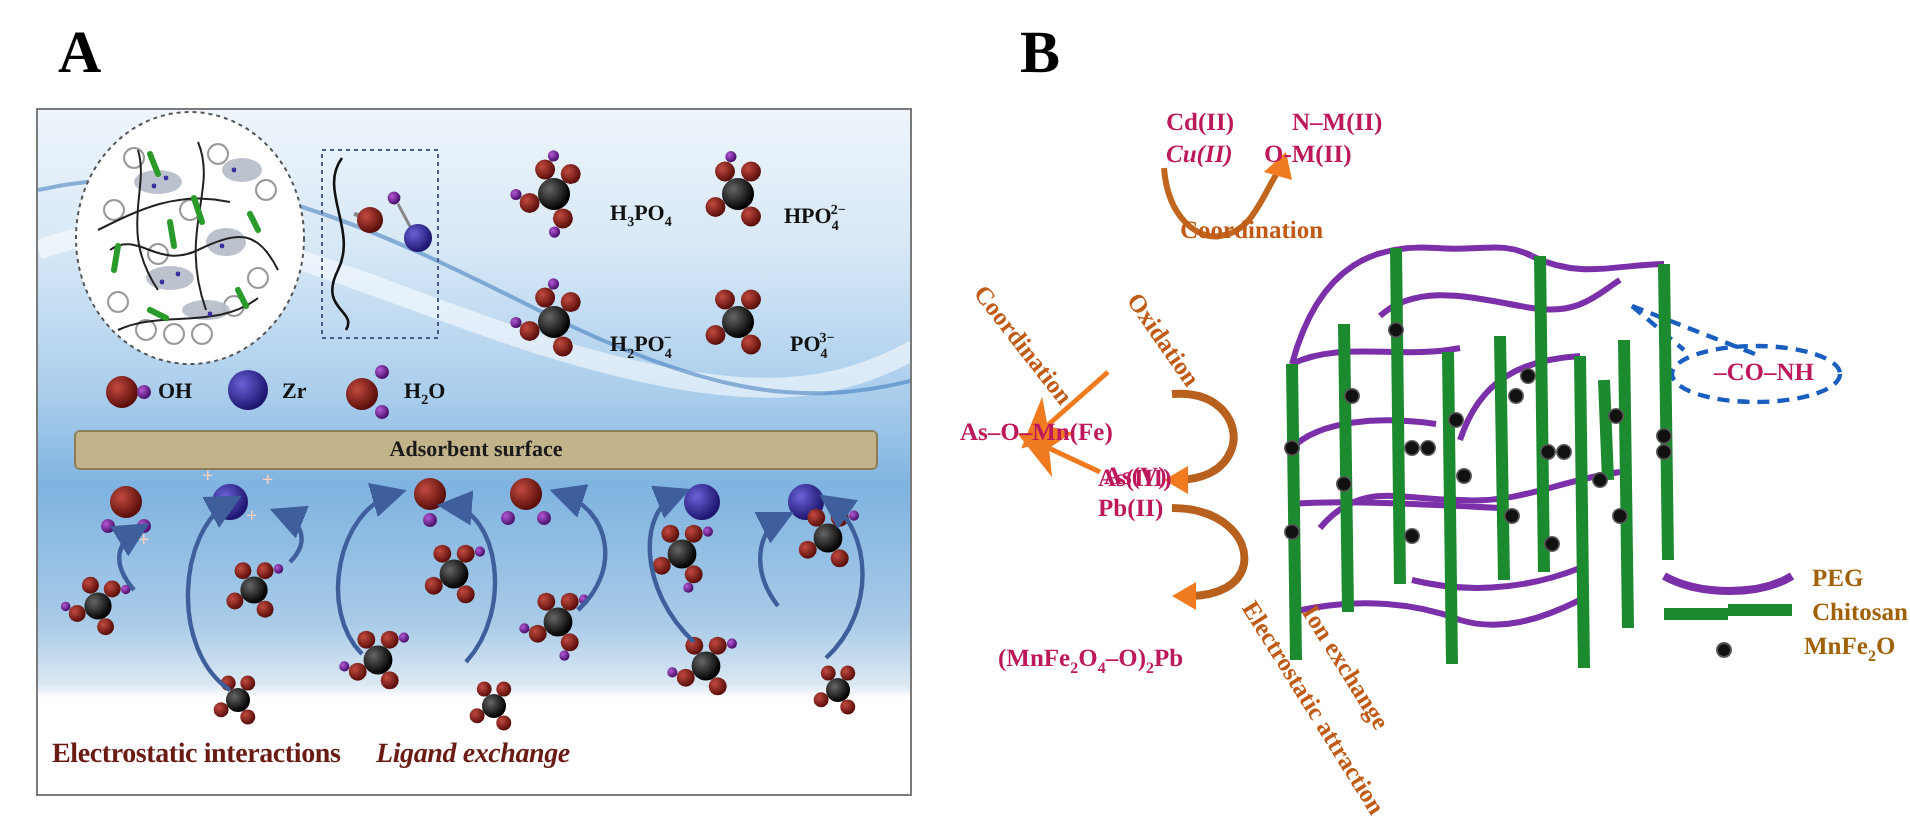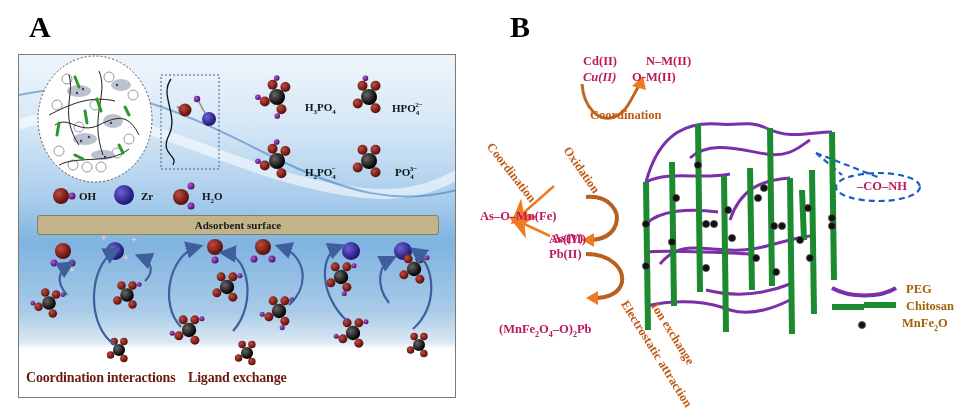--- a/index.html
+++ b/index.html
@@ -361,22 +361,22 @@
   <div class="mol-label" style="left:122px;top:135px;">Zr</div>
   <div class="mol-label" style="left:183px;top:135px;"><span>H</span><sub>2</sub><span>O</span></div>
 
   <div class="mol-label" style="left:286px;top:46px;"><span>H</span><sub>3</sub><span>PO</span><sub>4</sub></div>
   <div class="mol-label" style="left:373px;top:46px;"><span>HPO</span><sub>4</sub><sup style="margin-left:-4px;">2−</sup></div>
   <div class="mol-label" style="left:286px;top:110px;"><span>H</span><sub>2</sub><span>PO</span><sub>4</sub><sup style="margin-left:-4px;">−</sup></div>
   <div class="mol-label" style="left:376px;top:110px;"><span>PO</span><sub>4</sub><sup style="margin-left:-4px;">3−</sup></div>
 
   <div class="surface">Adsorbent surface</div>
 
-  <div class="mech-label" style="left:7px;">Coordination interactions</div>
-  <div class="mech-label" style="left:169px;">Ligand exchange</div>
+  <div class="mech-label" style="left:7px;">Electrostatic interactions</div>
+  <div class="mech-label" style="left:169px;font-style:italic;">Ligand exchange</div>
 </div>
 
 <div id="panel-b">
   <svg width="495" height="379" id="svg-b">
     <defs>
       <marker id="arrO" markerWidth="10" markerHeight="10" refX="5" refY="5" orient="auto">
           <path d="M0,0 L10,5 L0,10 L3,5 z" fill="#f07a20"></path>
         </marker>
     </defs>
 

